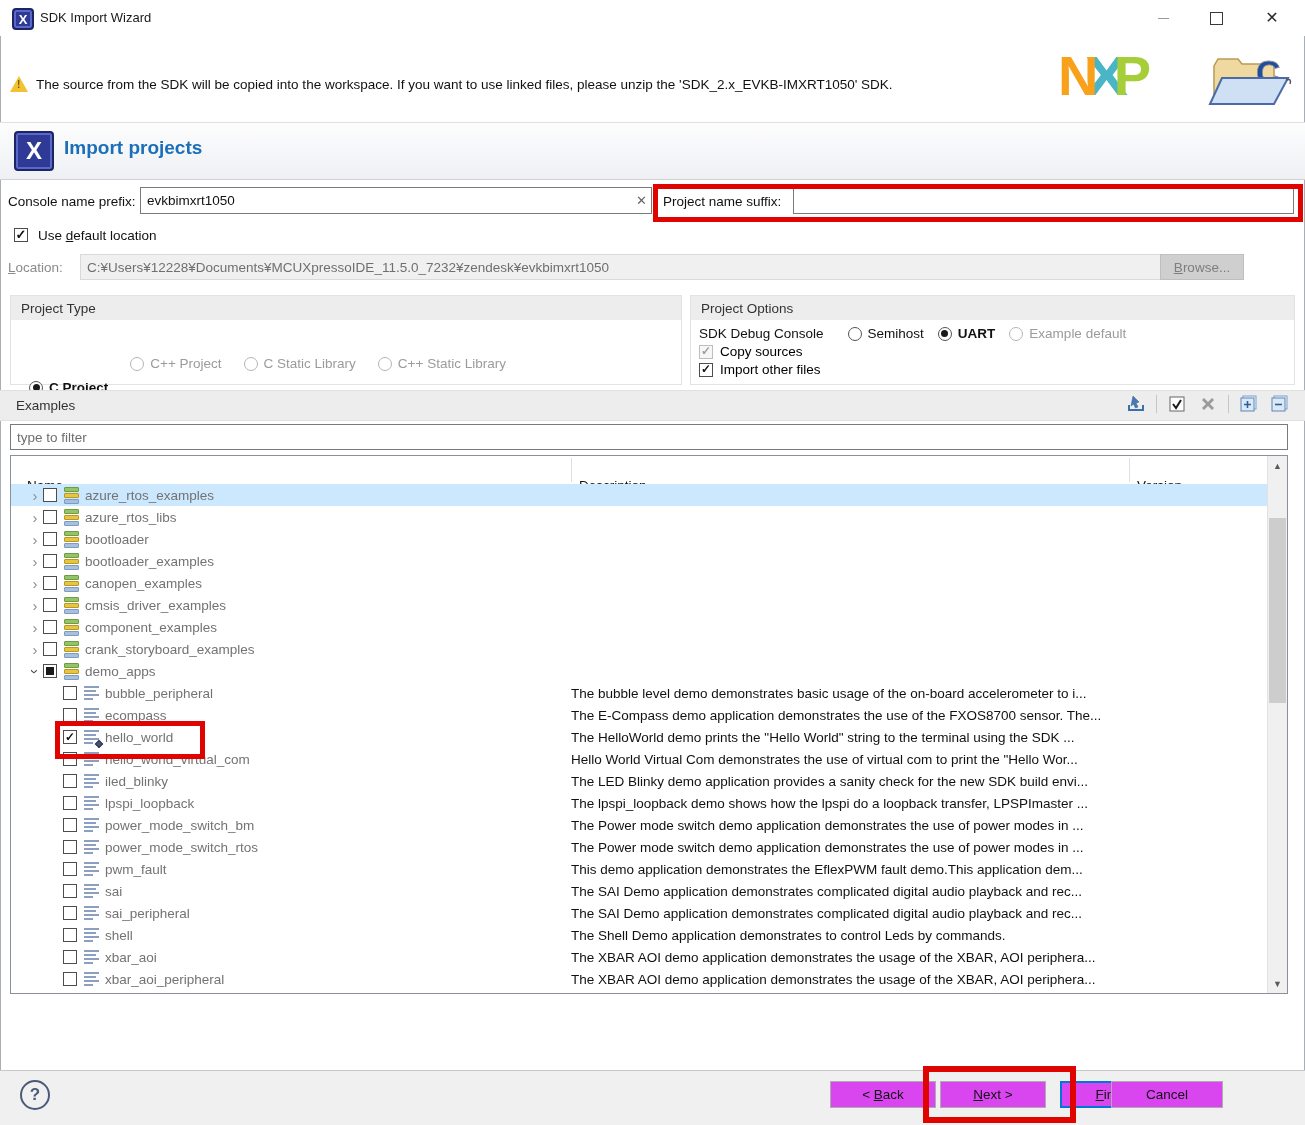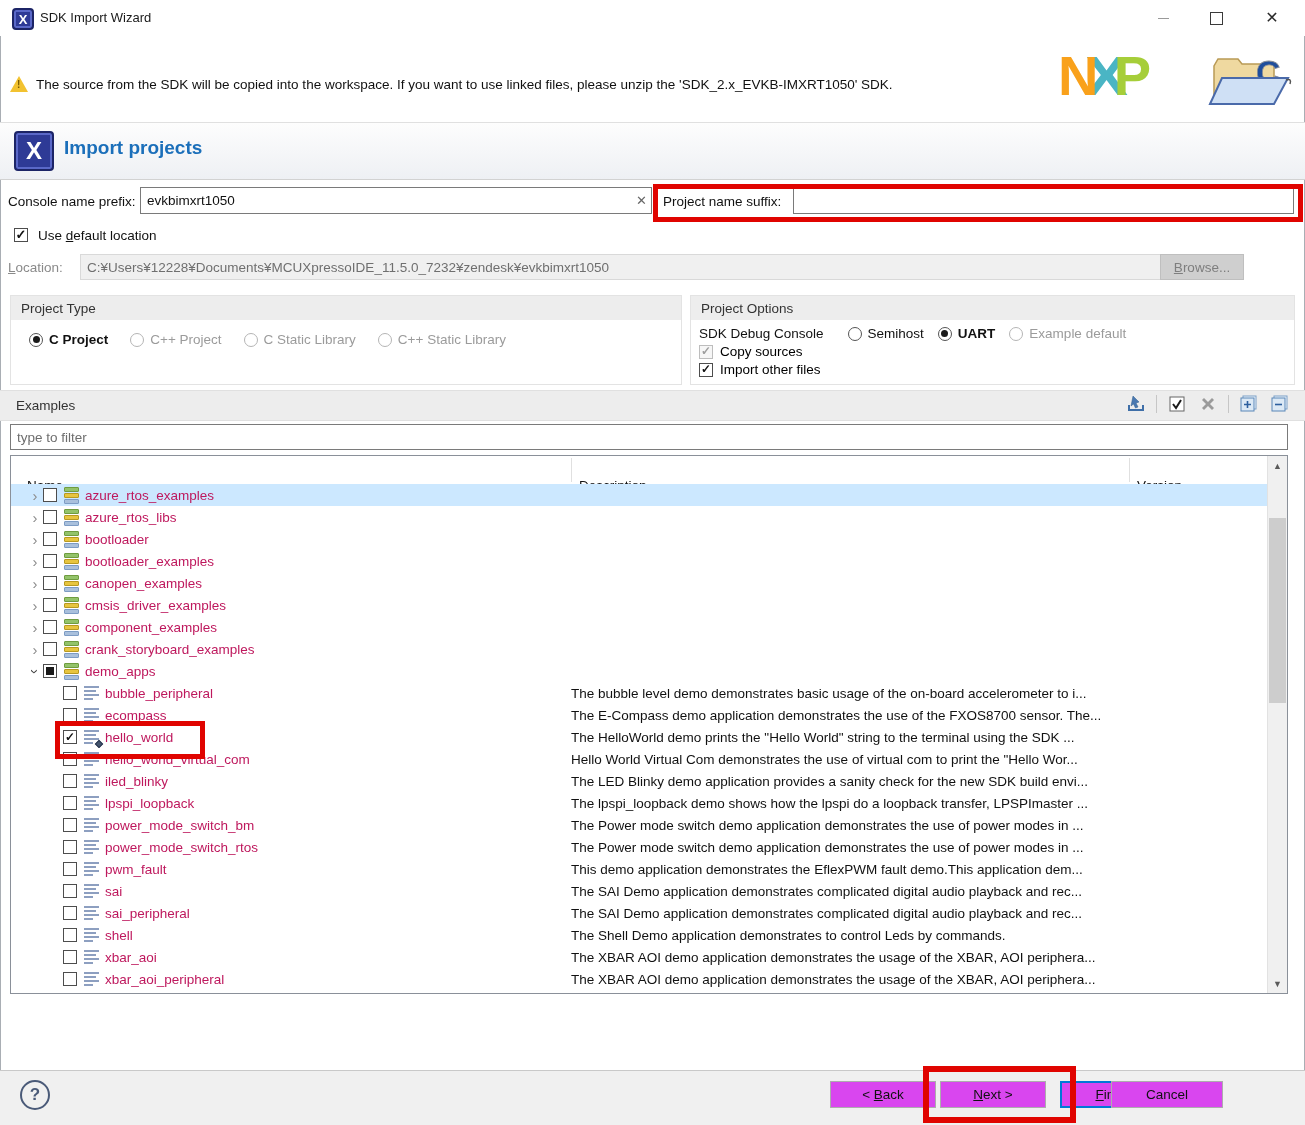--- a/index.html
+++ b/index.html
@@ -101,21 +101,21 @@
   .ticon.stack i{display:block;height:3px;border-radius:1px;}
   .ticon.stack i:nth-child(1){background:#93c36a;border:0.5px solid #6f9c3f;}
   .ticon.stack i:nth-child(2){background:#e7c53f;border:0.5px solid #b89a20;}
   .ticon.stack i:nth-child(3){background:#a9c0dc;border:0.5px solid #7d9cc4;}
   .ticon.lines{display:flex;flex-direction:column;gap:2px;}
   .ticon.lines i{display:block;height:2px;background:#8d9fc0;}
   .ticon.lines i:nth-child(2){width:80%;}
   .ticon.lines i:nth-child(4){width:60%;}
   .pin{position:absolute;right:-3px;bottom:-3px;width:6px;height:6px;background:#44546e;
        transform:rotate(45deg);border:1px solid #2c3a52;box-sizing:border-box;}
-  .tname{font-size:13.5px;color:#be185d;white-space:nowrap;}
+  .tname{font-size:13.5px;color:#737373;white-space:nowrap;}
   
   .vscroll{position:absolute;right:0;top:0;width:19px;height:537px;background:#f0f0f0;border-left:1px solid #e2e2e2;}
   .sarrow{position:absolute;left:0;width:19px;height:19px;display:flex;align-items:center;justify-content:center;
           font-size:9px;color:#5a5a5a;}
   .sarrow.up{top:0;} .sarrow.dn{bottom:0;}
   .sthumb{position:absolute;left:1px;top:62px;width:17px;height:185px;background:#cdcdcd;}
   
   .footer{position:absolute;left:0;top:1070px;width:1305px;height:55px;background:#f0f0f0;border-top:1px solid #c9c9c9;}
   .helpbtn{position:absolute;left:20px;top:9px;width:26px;height:26px;border-radius:50%;
            border:2px solid #4a5a78;color:#4a5a78;font-size:17px;font-weight:bold;
@@ -180,21 +180,21 @@
     <span></span><u>L</u><span>ocation:</span>
   </div>
   <input class="tbox dimbox" style="left: 80px; top: 254px; width: 1130px; height: 26px;" disabled="" value="C:¥Users¥12228¥Documents¥MCUXpressoIDE_11.5.0_7232¥zendesk¥evkbimxrt1050">
   <div class="btn disabled" style="left:1160px;top:254px;width:84px;height:26px;">
     <span><span></span><u>B</u><span>rowse...</span></span>
   </div>
 
   <div class="group" style="left:10px;top:295px;width:672px;height:90px;">
     <div class="gheader">Project Type</div>
     <div class="ptypebody">
-        <span class="optrow" style="gap: 6px;">
+        <span class="optrow" style="gap: 6px; margin-top: 48px;">
           <span class="radio">
             <span class="dot"></span>
           </span>
           <span style="font-weight: bold;">C Project</span>
         </span>
         <span class="optrow" style="gap: 6px;">
           <span class="radio dis"></span>
           <span class="dislab">C++ Project</span>
         </span>
         <span class="optrow" style="gap: 6px;">

